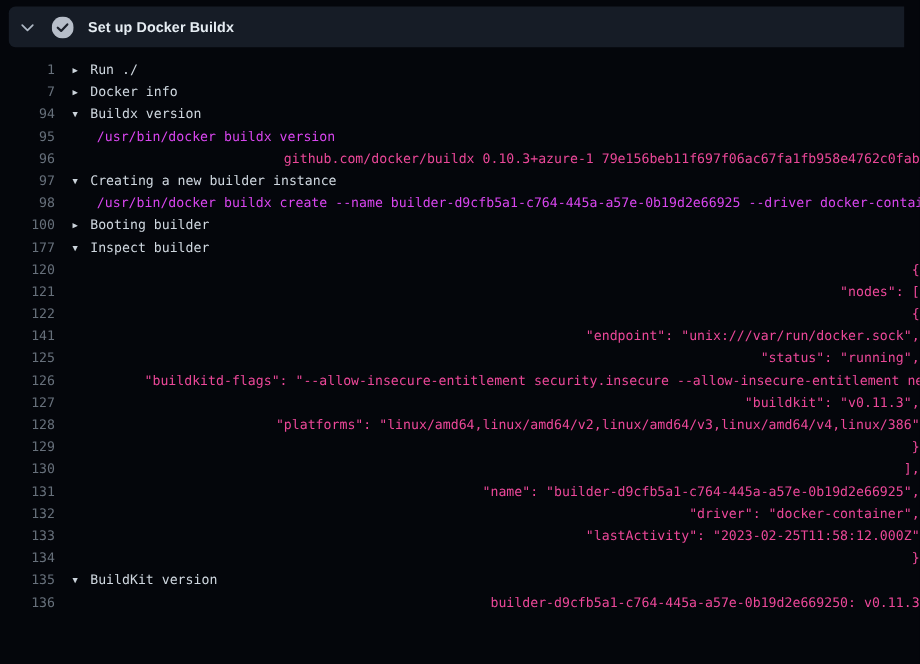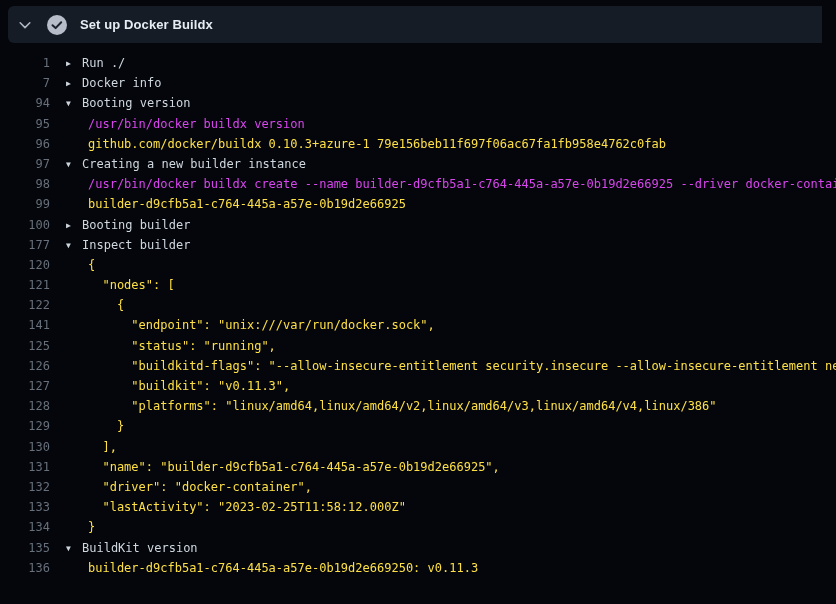--- a/index.html
+++ b/index.html
@@ -46,21 +46,21 @@
   }
   .log-row .marker {
     grid-column:3;
     display:flex; align-items:center; justify-content:flex-start;
     font-size:8px; color:#ccd4dc; padding-top:1px;
   }
   .log-row .txt { grid-column:4; }
   .log-row.type-group  { cursor:pointer; }
   .log-row.type-group .txt   { padding-left:2px; color:#cfd7df; }
   .log-row.type-command .txt { padding-left:8px; color:#d946ef; }
-  .log-row.type-output .txt  { padding-left:8px; color:#fde047; }
+  .log-row.type-output .txt  { padding-left:8px; color:#ec4899;text-align:right; }
 </style>
 </head>
 <body>
 
 <div class="step-header">
   <span class="chevron-wrap">
     <svg width="14" height="14" viewBox="0 0 16 16">
       <path d="M2.5 5.5 L8 11 L13.5 5.5" fill="none" stroke="currentColor" stroke-width="1.8" stroke-linecap="round" stroke-linejoin="round"></path>
     </svg>
   </span>
@@ -69,26 +69,25 @@
       <circle cx="10" cy="10" r="10" fill="#b7bec9"></circle>
       <path d="M5.5 10.2 L8.6 13.1 L14.2 7.2" fill="none" stroke="#1c212b" stroke-width="2" stroke-linecap="round" stroke-linejoin="round"></path>
     </svg>
   </span>
   <span class="step-title">Set up Docker Buildx</span>
 </div>
 
 <div class="log">
     <div class="log-row type-group"><span class="num">1</span><span class="marker">▶</span><span class="txt">Run ./</span></div>
     <div class="log-row type-group"><span class="num">7</span><span class="marker">▶</span><span class="txt">Docker info</span></div>
-    <div class="log-row type-group"><span class="num">94</span><span class="marker">▼</span><span class="txt">Booting version</span></div>
+    <div class="log-row type-group"><span class="num">94</span><span class="marker">▼</span><span class="txt">Buildx version</span></div>
     <div class="log-row type-command"><span class="num">95</span><span class="txt">/usr/bin/docker buildx version</span></div>
     <div class="log-row type-output"><span class="num">96</span><span class="txt">github.com/docker/buildx 0.10.3+azure-1 79e156beb11f697f06ac67fa1fb958e4762c0fab</span></div>
     <div class="log-row type-group"><span class="num">97</span><span class="marker">▼</span><span class="txt">Creating a new builder instance</span></div>
     <div class="log-row type-command"><span class="num">98</span><span class="txt">/usr/bin/docker buildx create --name builder-d9cfb5a1-c764-445a-a57e-0b19d2e66925 --driver docker-container</span></div>
-    <div class="log-row type-output"><span class="num">99</span><span class="txt">builder-d9cfb5a1-c764-445a-a57e-0b19d2e66925</span></div>
     <div class="log-row type-group"><span class="num">100</span><span class="marker">▶</span><span class="txt">Booting builder</span></div>
     <div class="log-row type-group"><span class="num">177</span><span class="marker">▼</span><span class="txt">Inspect builder</span></div>
     <div class="log-row type-output"><span class="num">120</span><span class="txt">{</span></div>
     <div class="log-row type-output"><span class="num">121</span><span class="txt">  "nodes": [</span></div>
     <div class="log-row type-output"><span class="num">122</span><span class="txt">    {</span></div>
     <div class="log-row type-output"><span class="num">141</span><span class="txt">      "endpoint": "unix:///var/run/docker.sock",</span></div>
     <div class="log-row type-output"><span class="num">125</span><span class="txt">      "status": "running",</span></div>
     <div class="log-row type-output"><span class="num">126</span><span class="txt">      "buildkitd-flags": "--allow-insecure-entitlement security.insecure --allow-insecure-entitlement network</span></div>
     <div class="log-row type-output"><span class="num">127</span><span class="txt">      "buildkit": "v0.11.3",</span></div>
     <div class="log-row type-output"><span class="num">128</span><span class="txt">      "platforms": "linux/amd64,linux/amd64/v2,linux/amd64/v3,linux/amd64/v4,linux/386"</span></div>

